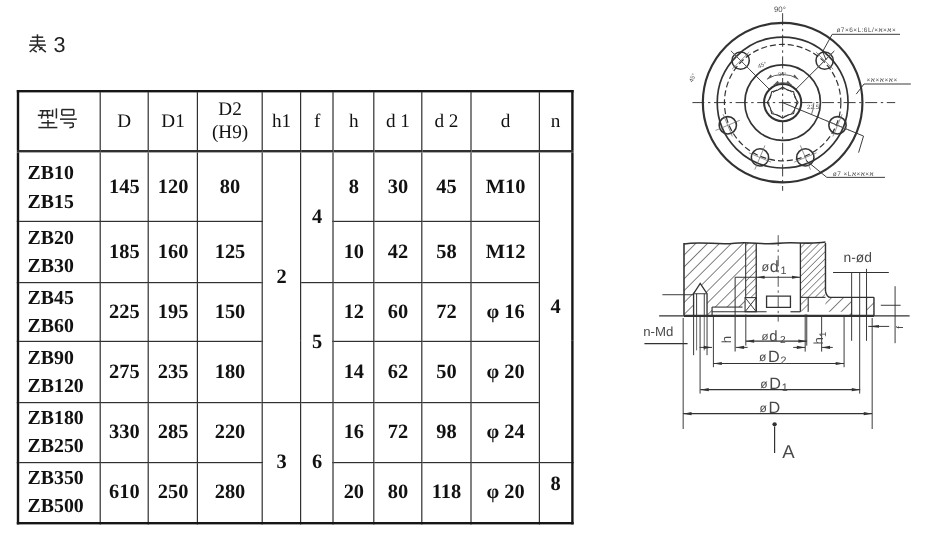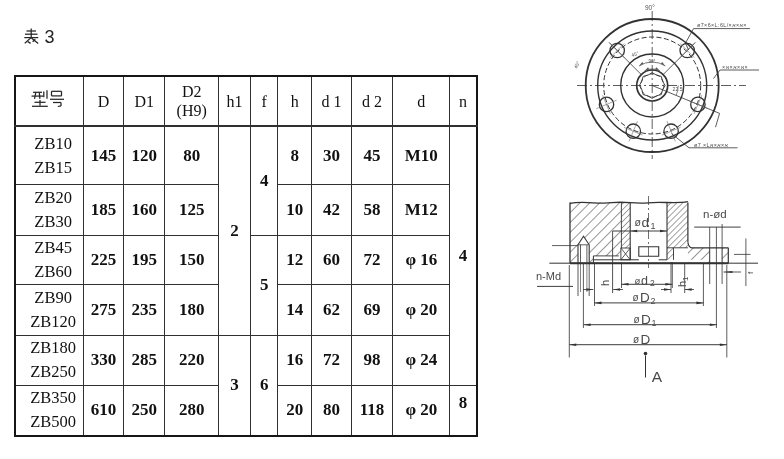--- a/index.html
+++ b/index.html
@@ -2,21 +2,21 @@
 <html><head><meta charset="utf-8">
 <style>
 html,body{margin:0;padding:0;background:#fff;}
 #page{position:relative;width:784px;height:459px;background:#ffffff;overflow:hidden;}
 table td{border:1.6px solid #303030;padding:0;vertical-align:middle;overflow:hidden;}
 table{border:2.5px solid #161616;}
 td.c{text-align:center;}
 td.h{font-size:16px;line-height:19px;}
 td.b{font-weight:bold;font-size:17px;}
 td.h1v{font-weight:bold;font-size:17px;}
-td.z{font-weight:normal;font-size:16.5px;padding-left:7px;line-height:24px;text-align:center;}
+td.z{font-weight:bold;font-size:16.5px;padding-left:7px;line-height:24px;}
 tr:first-child td{border-bottom-width:2px;}
 </style></head>
 <body>
 <div id="page">
 <table style="position:absolute;left:14px;top:75px;border-collapse:collapse;table-layout:fixed;width:461.8px;font-family:'Liberation Serif',serif;color:#111;">
 <colgroup>
         <col style="width:68.7px">
         <col style="width:39.8px">
         <col style="width:41.5px">
         <col style="width:53.4px">
@@ -88,21 +88,21 @@
 <tr style="height:51px">
 <td class="z">
             <div>ZB90</div>
             <div>ZB120</div>
           </td>
 <td class="c b">275</td>
           <td class="c b">235</td>
           <td class="c b">180</td>
 <td class="c b">14</td>
           <td class="c b">62</td>
-          <td class="c b">69</td>
+          <td class="c b">50</td>
           <td class="c b">φ 20</td>
 </tr>
 <tr style="height:50px">
 <td class="z">
             <div>ZB180</div>
             <div>ZB250</div>
           </td>
 <td class="c b">330</td>
           <td class="c b">285</td>
           <td class="c b">220</td>

